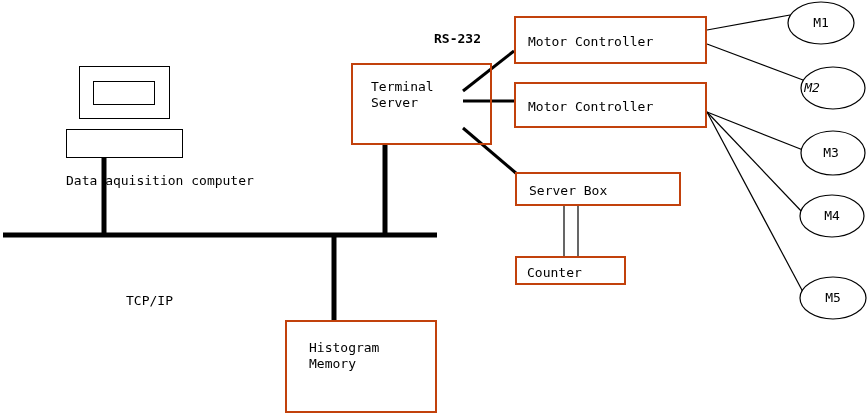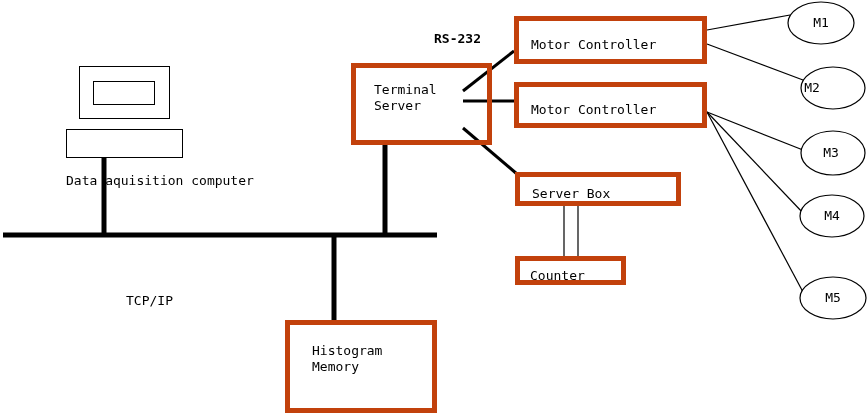--- a/index.html
+++ b/index.html
@@ -21,21 +21,21 @@
   #diagram-svg {
     position: absolute;
     left: 0;
     top: 0;
     width: 867px;
     height: 414px;
   }
   .node-box {
     position: absolute;
     box-sizing: border-box;
-    border: 5px solid #c2410c;
+    border: 2px solid #c2410c;
     background: transparent;
     font-size: 13px;
     line-height: 16px;
     color: #000000;
     white-space: pre;
   }
   .node-box .node-label {
     position: absolute;
     white-space: pre;
   }
@@ -113,21 +113,21 @@
   <div id="overlay-layer">
       <div class="node-box" style="left: 322px; top: 63px; width: 141px; height: 82px; margin-left: 29px;"><div class="node-label" style="left: 18px; top: 14px;">Terminal
 Server</div></div>
       <div class="node-box" style="left: 514px; top: 16px; width: 193px; height: 48px;"><div class="node-label" style="left: 12px; top: 16px;">Motor Controller</div></div>
       <div class="node-box" style="left: 514px; top: 82px; width: 193px; height: 46px;"><div class="node-label" style="left: 12px; top: 15px;">Motor Controller</div></div>
       <div class="node-box" style="left: 515px; top: 172px; width: 166px; height: 34px;"><div class="node-label" style="left: 12px; top: 9px;">Server Box</div></div>
       <div class="node-box" style="left: 515px; top: 256px; width: 111px; height: 29px;"><div class="node-label" style="left: 10px; top: 7px;">Counter</div></div>
       <div class="node-box" style="left: 285px; top: 320px; width: 152px; height: 93px;"><div class="node-label" style="left: 22px; top: 18px;">Histogram
 Memory</div></div>
       <div class="ellipse-label" style="left: 788px; top: 15px; width: 66px;">M1</div>
-      <div class="ellipse-label" style="left: 784px; top: 80px; width: 56px;">M2</div>
+      <div class="ellipse-label" style="left: 784px; top: 80px; width: 56px; font-style: italic;">M2</div>
       <div class="ellipse-label" style="left: 801px; top: 145px; width: 60px;">M3</div>
       <div class="ellipse-label" style="left: 800px; top: 208px; width: 64px;">M4</div>
       <div class="ellipse-label" style="left: 800px; top: 290px; width: 66px;">M5</div>
       <div class="plain-label" style="left: 66px; top: 173px; text-align: right;">Data aquisition computer</div>
       <div class="plain-label" style="left: 434px; top: 31px; font-weight: bold;">RS-232</div>
       <div class="plain-label" style="left: 126px; top: 261px; margin-top: 32px;">TCP/IP</div>
     </div>
 
 </div>
 

